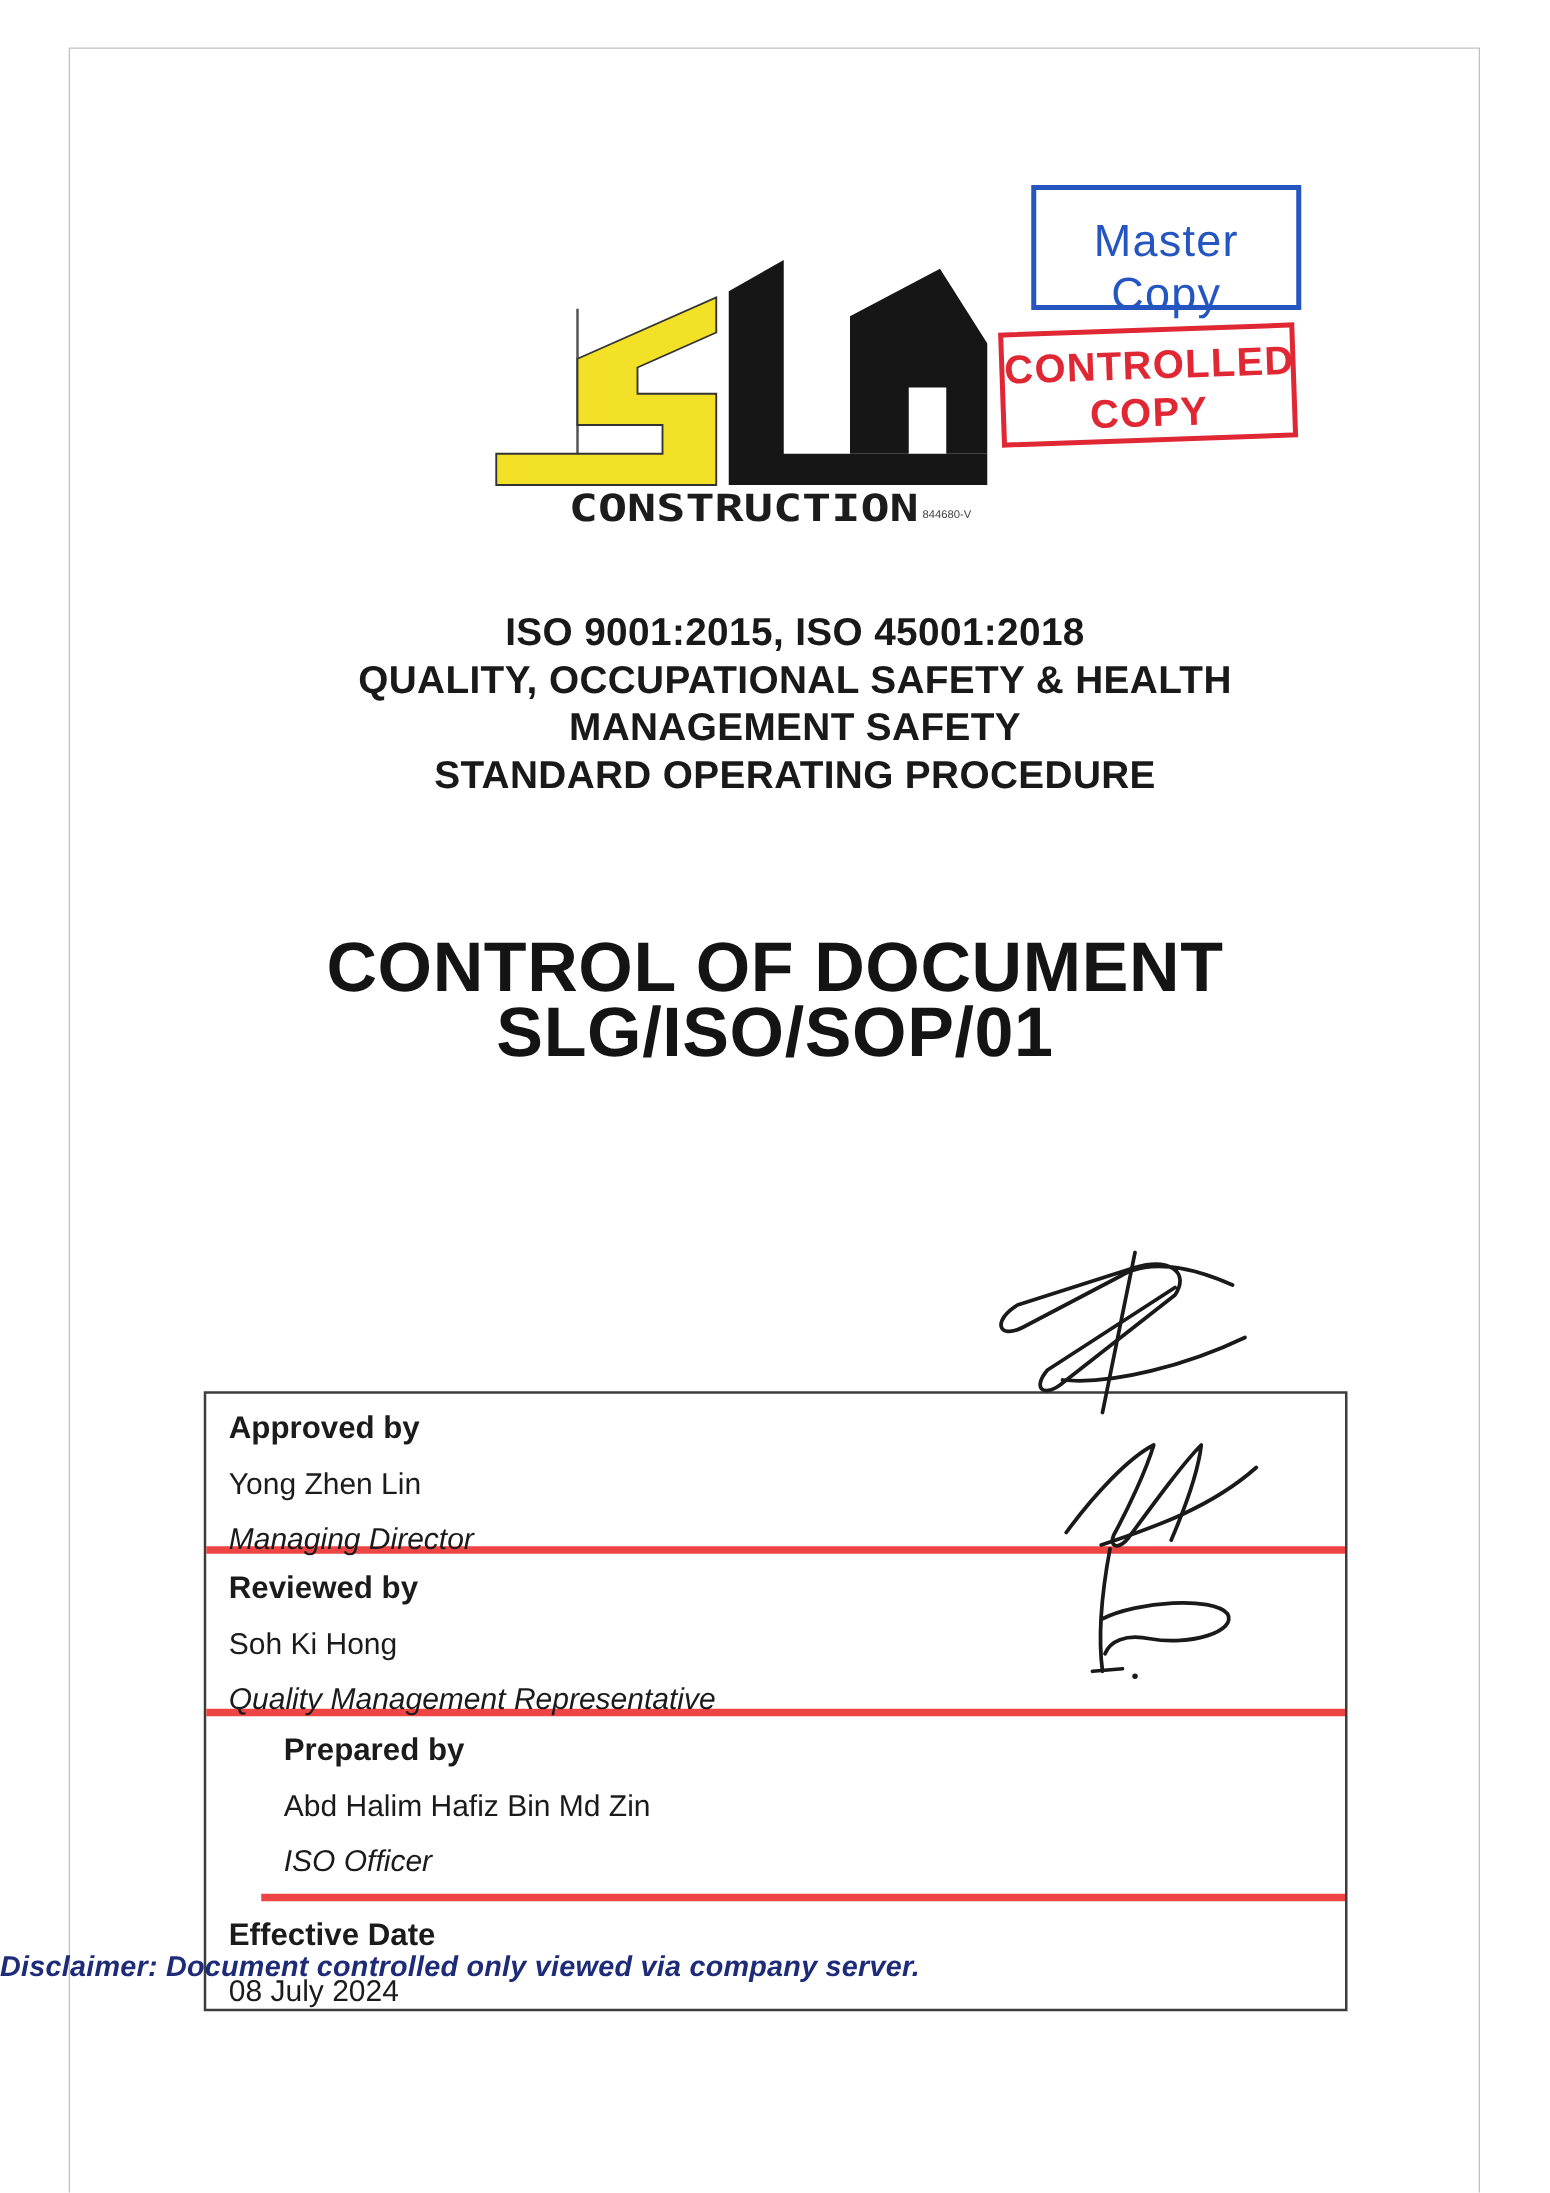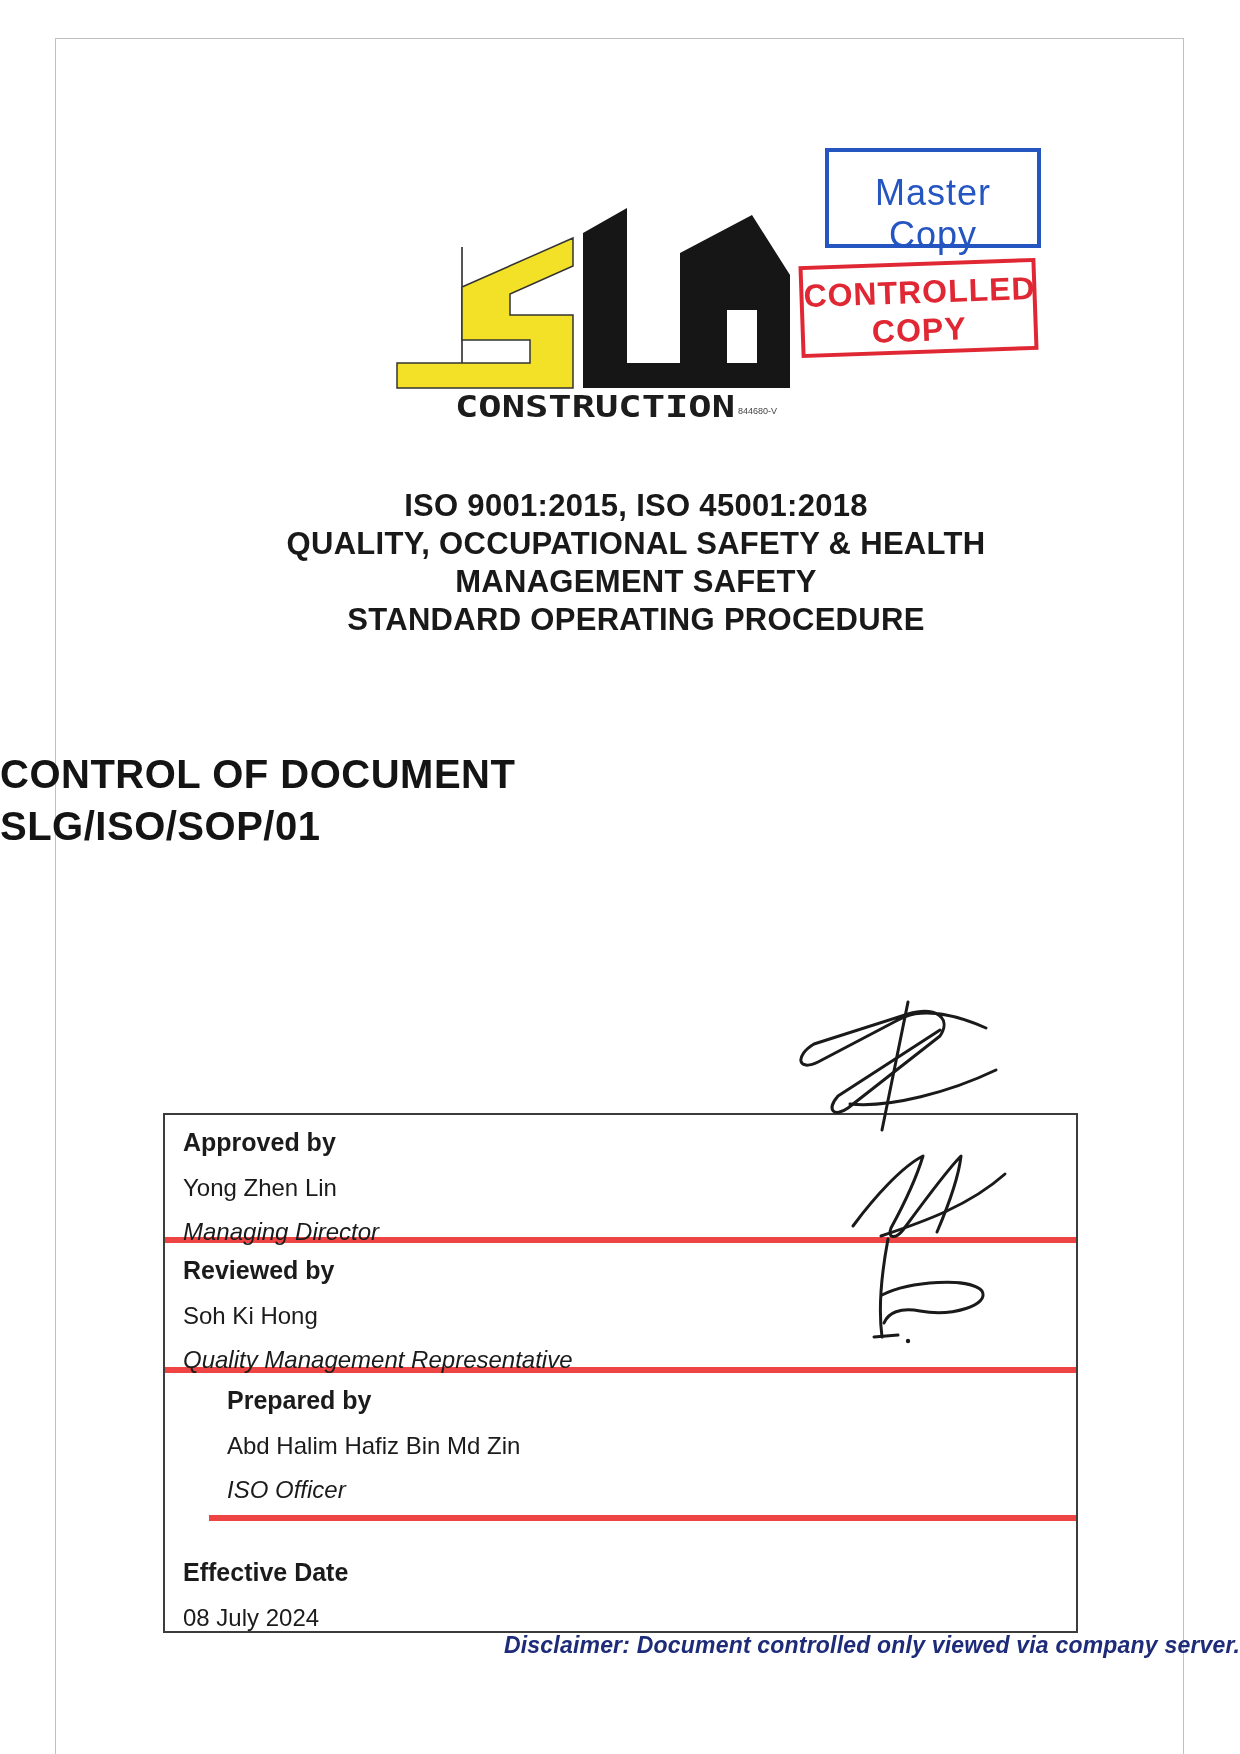--- a/index.html
+++ b/index.html
@@ -32,44 +32,44 @@
   
   .logo-svg{position:absolute;left:350px;top:185px;width:440px;height:245px;}
   
   .header-block{
     position:absolute;left:0;top:487px;width:100%;
     text-align:center;font-weight:bold;font-size:31px;line-height:38px;
     letter-spacing:.3px;color:#191919;margin-left:16px;
   }
   .doc-title{
     position:absolute;left:0;top:748px;width:100%;
-    font-weight:bold;font-size:40px;line-height:52px;
+    text-align:center;font-weight:bold;font-size:56px;line-height:52px;
     letter-spacing:.5px;color:#141414;
   }
   
   .approval{
     position:absolute;left:163px;top:1113px;width:915px;
     border:2px solid #3c3c3c;box-sizing:border-box;background:transparent;
   }
   .approval .row{box-sizing:border-box;padding-left:18px;border-bottom:6px solid #ef4444;}
-  .approval .row:last-child{border-bottom:none;margin-top:24px;}
+  .approval .row:last-child{border-bottom:none;}
   .r1{height:128px;} .r2{height:130px;} .r3{height:148px;margin-left:44px;} .r4{height:86px;}
   .approval .lbl{font-size:25px;font-weight:bold;padding-top:13px;}
   .approval .nm{font-size:24px;padding-top:17px;}
   .approval .rl{font-size:24px;font-style:italic;padding-top:16px;}
   
   .sig{position:absolute;}
   .sig path{fill:none;stroke:#1a1a1a;stroke-width:3;stroke-linecap:round;stroke-linejoin:round;}
   .sig1{left:790px;top:1000px;}
   .sig2{left:845px;top:1148px;}
   .sig3{left:848px;top:1235px;}
   
   .disclaimer{
-    position:absolute;left:0;top:1632px;width:100%;
-    text-align:right;font-size:23px;font-style:italic;font-weight:bold;
+    position:absolute;left:0;top:1560px;width:100%;
+    text-align:left;font-size:23px;font-style:italic;font-weight:bold;
     color:#1e2b78;letter-spacing:.2px;
   }
 </style>
 </head>
 <body>
 
 <div class="page-frame"></div>
 
 <div class="stamp stamp-master">
   <div class="line">Master</div>

